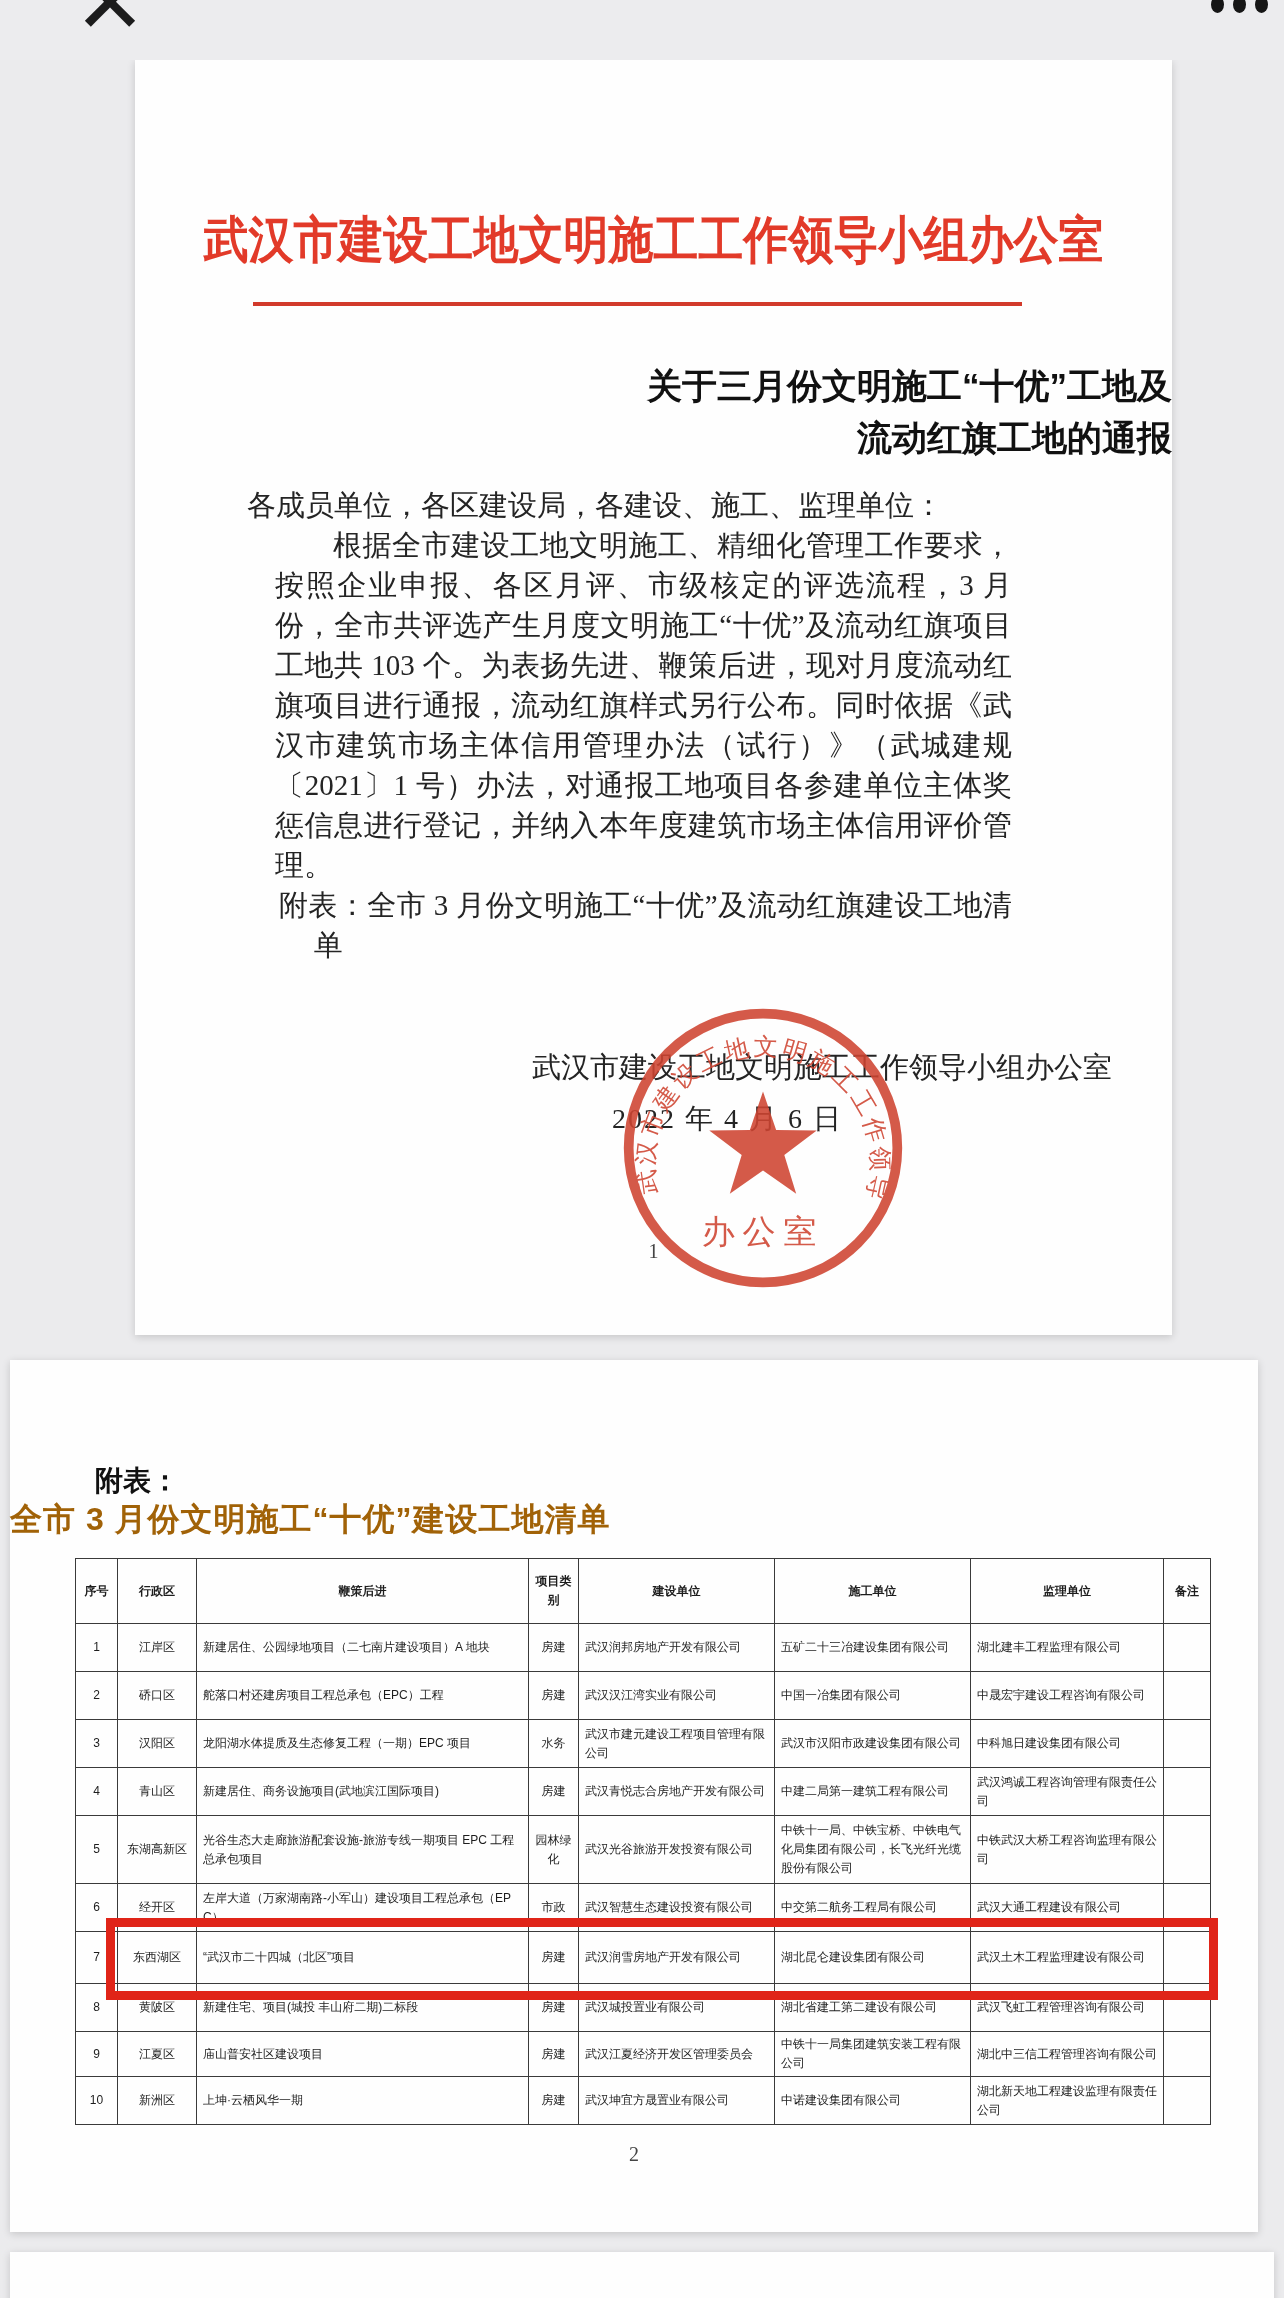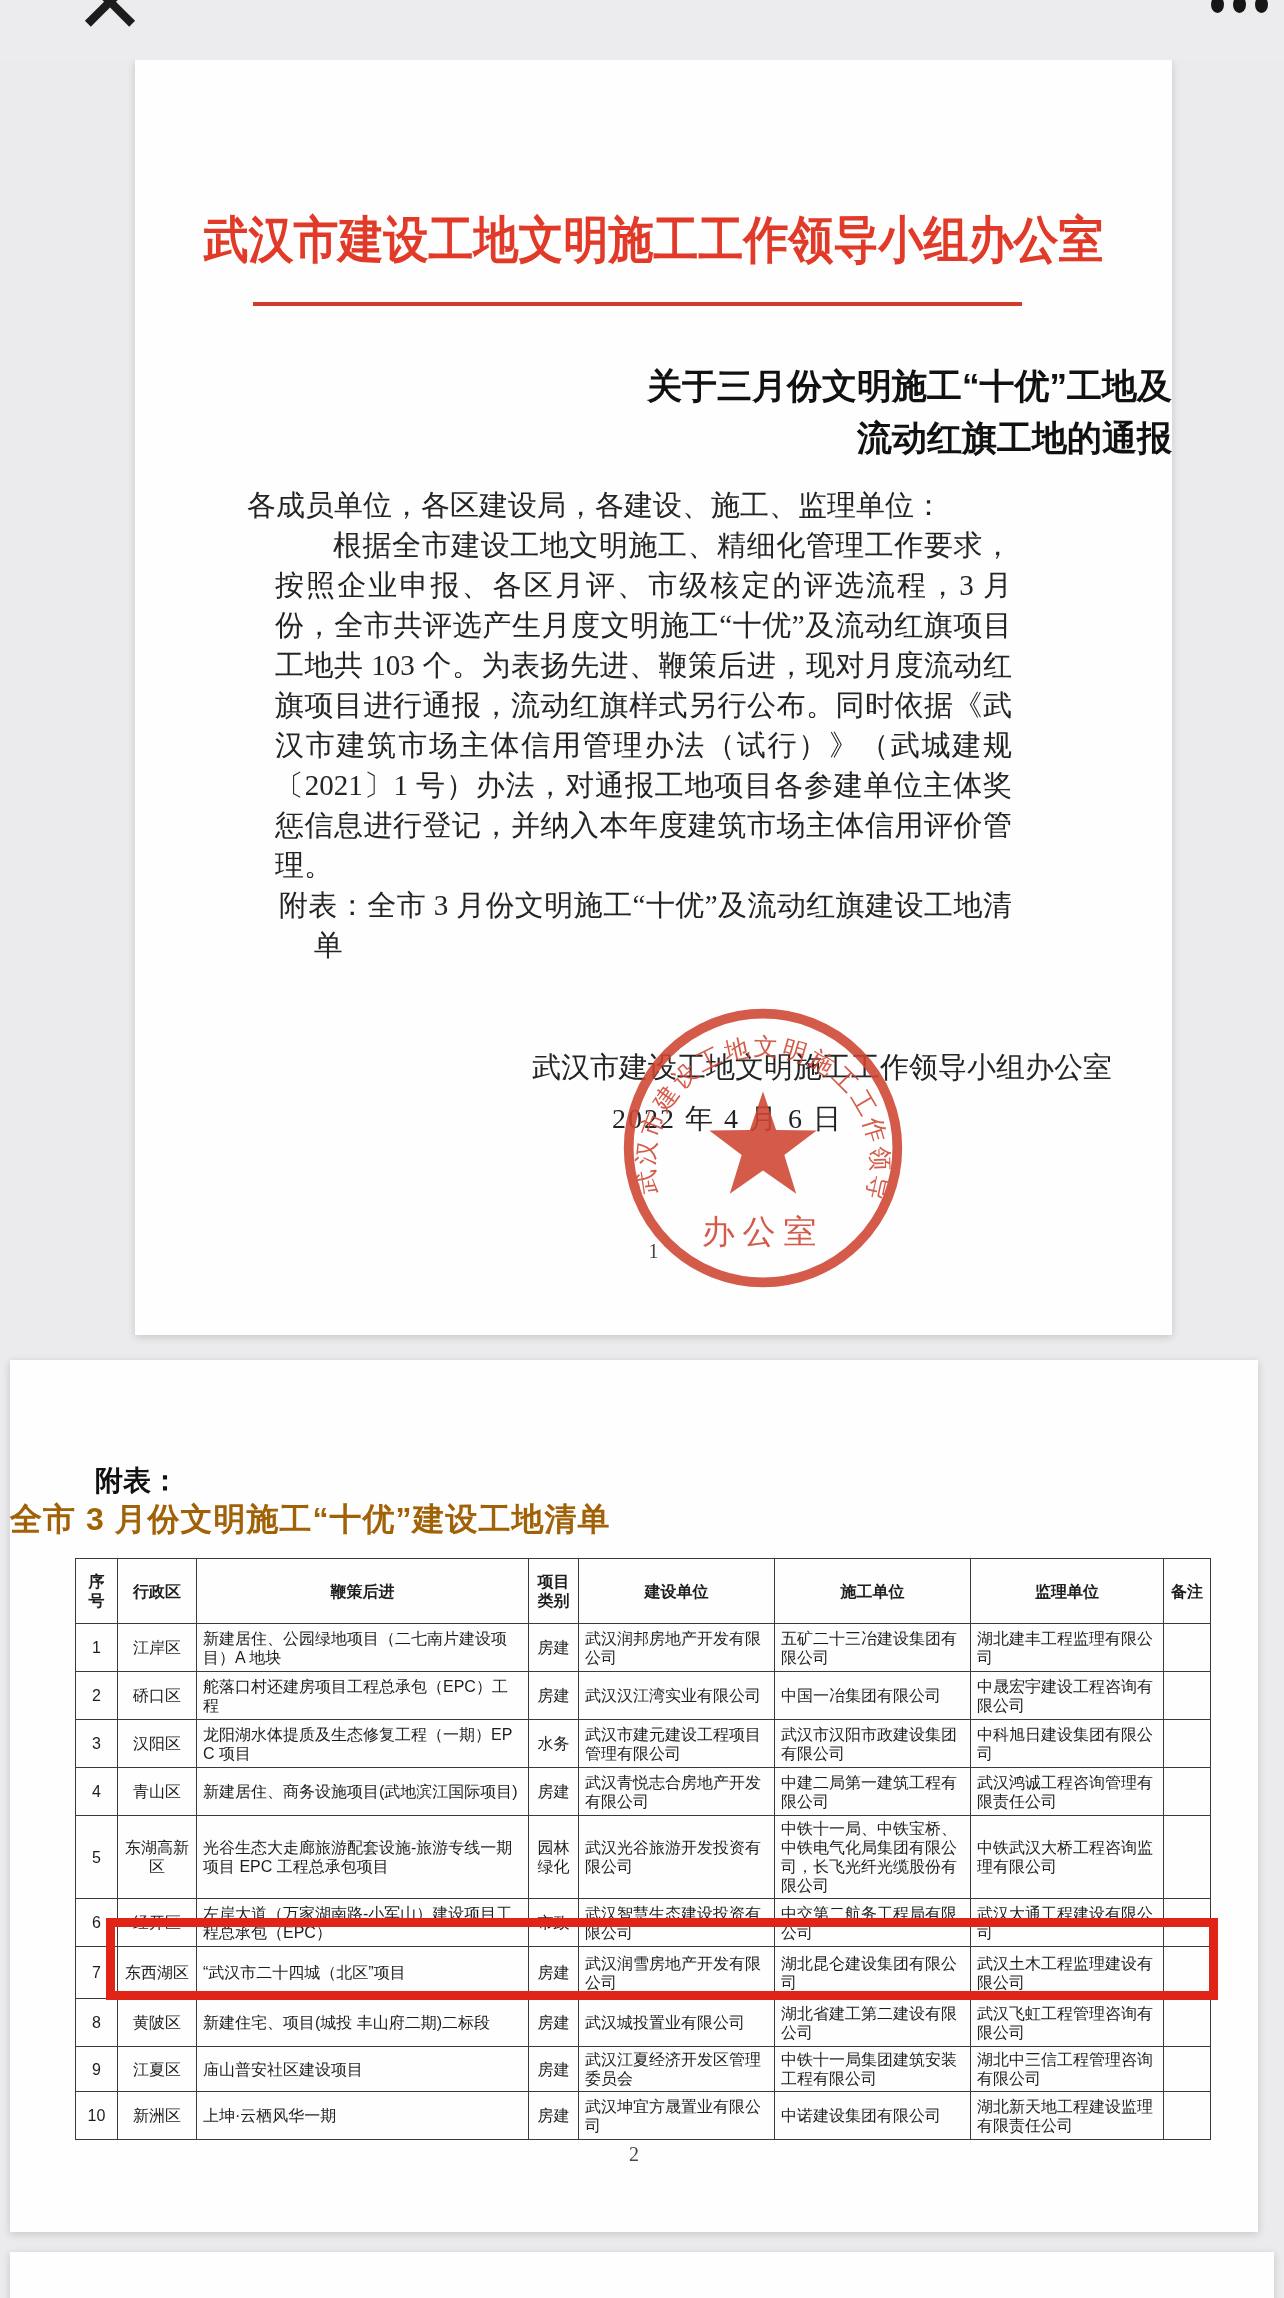--- a/index.html
+++ b/index.html
@@ -60,21 +60,21 @@
     position:absolute;left:85px;top:102px;
     font-size:28px;font-weight:bold;color:#111;
   }
   .table-title{
     position:absolute;left:0;top:138px;width:100%;text-align:left;
     font-size:32px;font-weight:bold;color:#a16207;letter-spacing:1px;
   }
   table.projects{
     position:absolute;left:65px;top:198px;width:1135px;
     border-collapse:collapse;table-layout:fixed;
-    font-size:16px;line-height:19px;color:#1d1d1d;
+    font-size:12px;line-height:19px;color:#1d1d1d;
   }
   table.projects th,table.projects td{
     border:1px solid #3a3a3a;padding:3px 6px;vertical-align:middle;
     overflow:hidden;word-break:break-all;
   }
   table.projects th{font-weight:600;text-align:center;height:58px;}
   table.projects td{text-align:left;}
   table.projects td.c0,table.projects td.c1,table.projects td.c3{text-align:center;}
   tbody tr:nth-child(1){height:48px;}
   tbody tr:nth-child(2){height:48px;}

